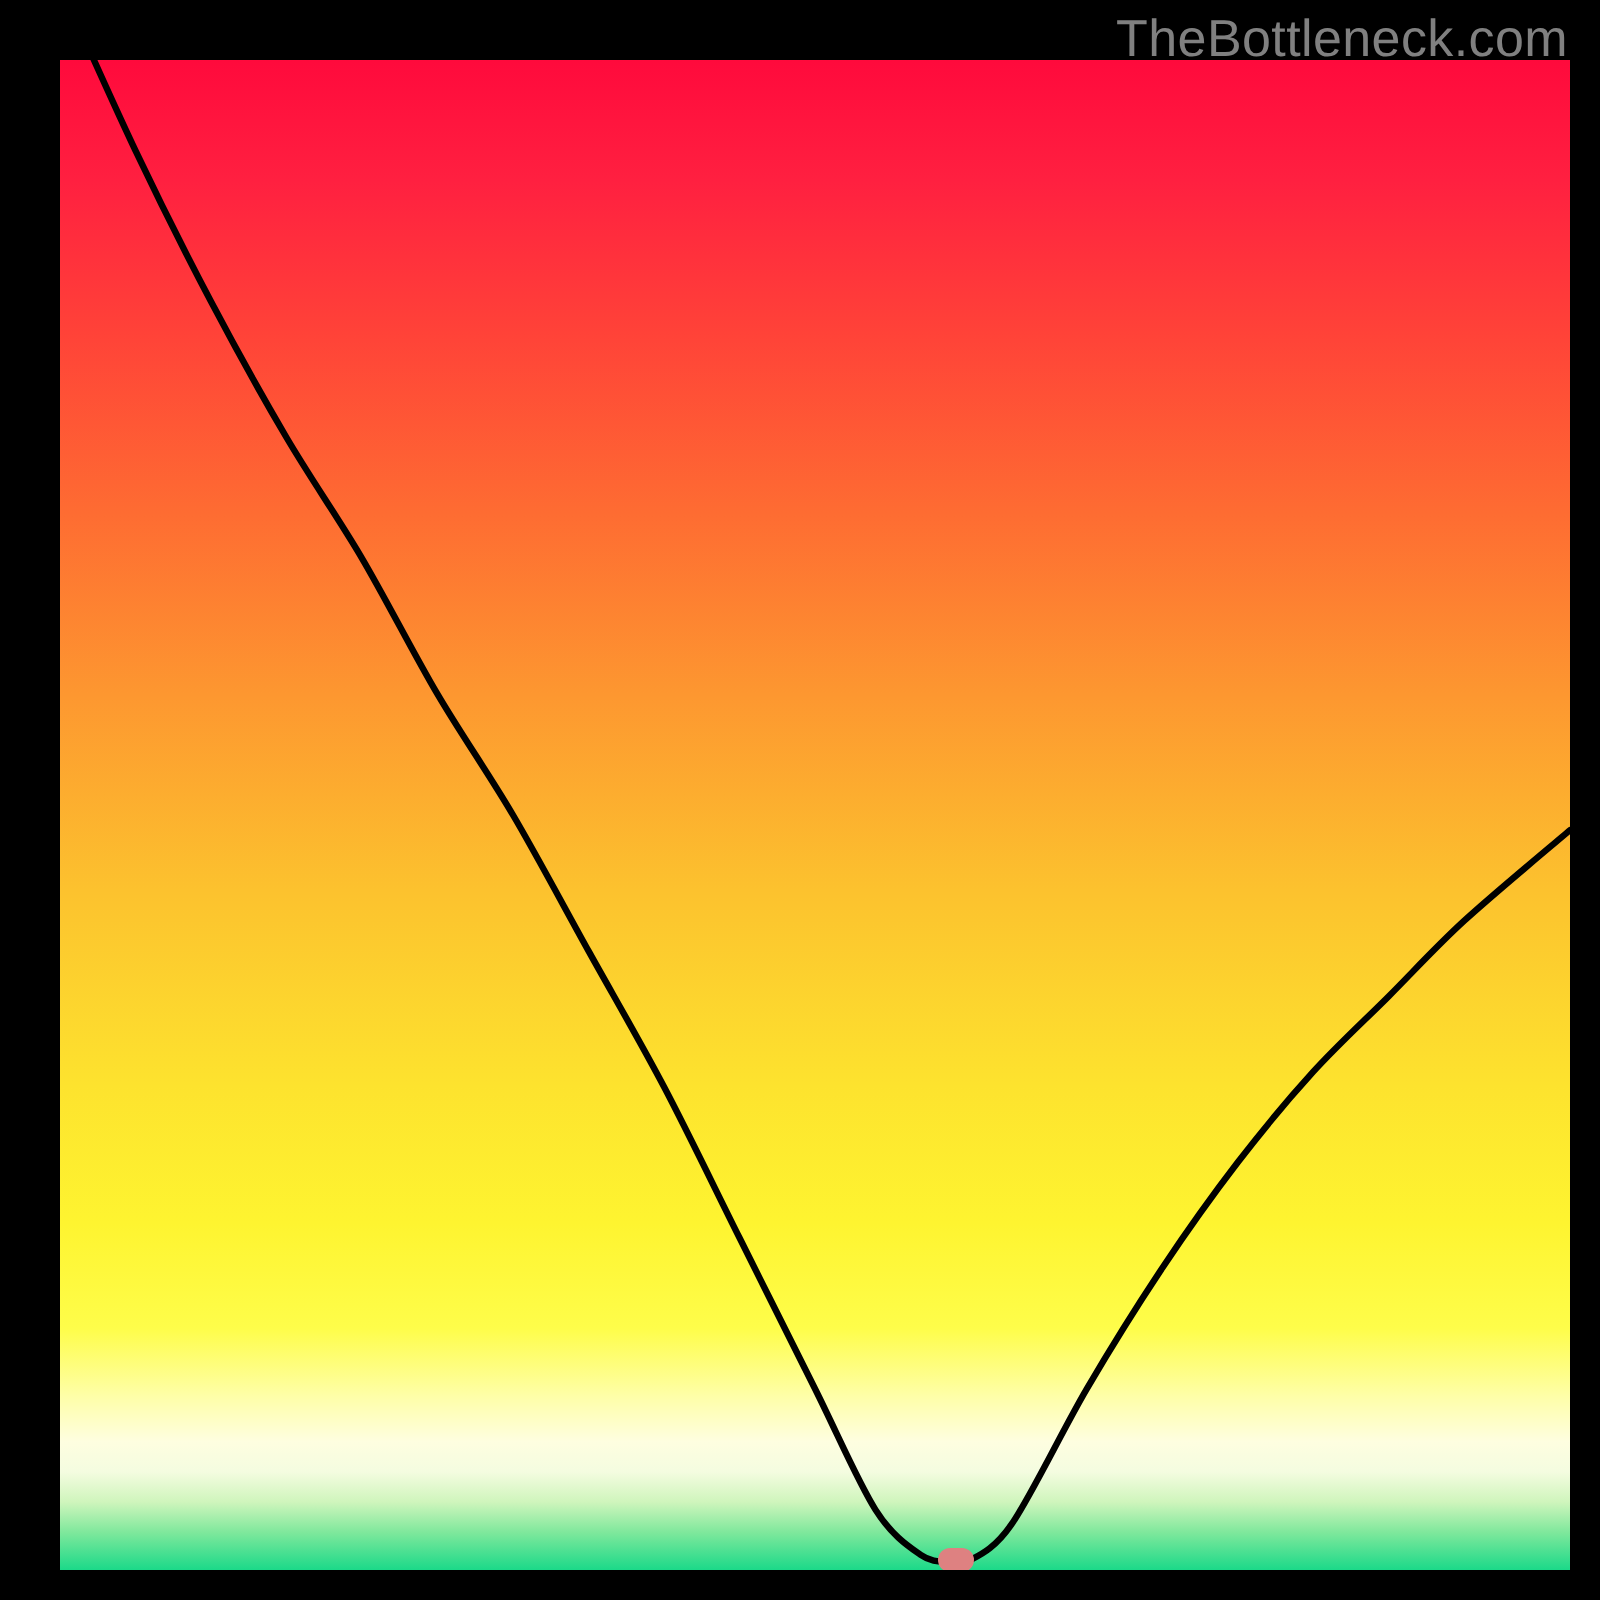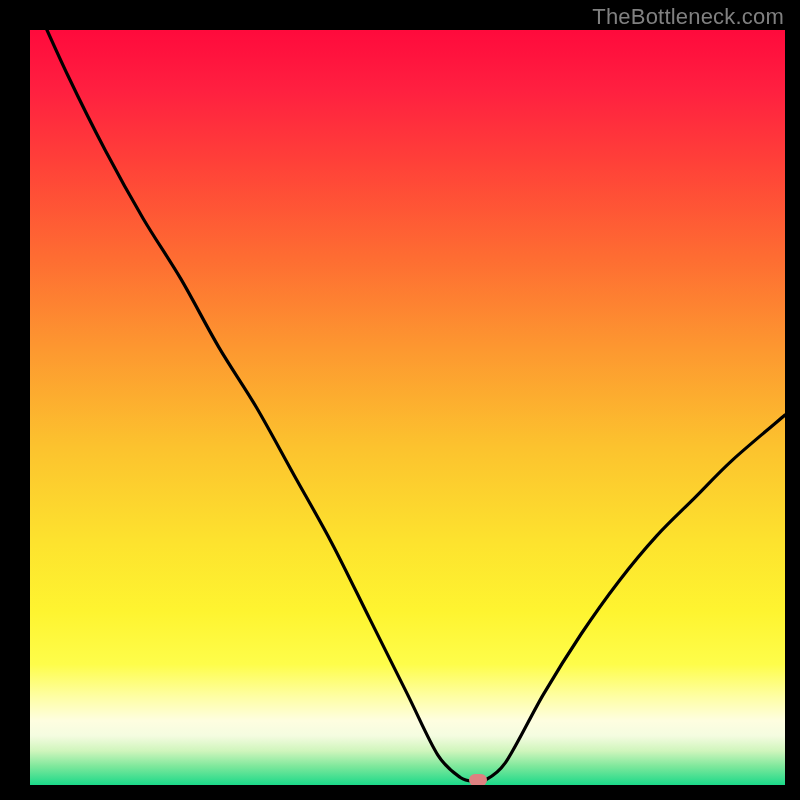--- a/index.html
+++ b/index.html
@@ -30,21 +30,21 @@
     top: 0;
     width: 100%;
     height: 100%;
   }
   .watermark {
     position: absolute;
     top: 4px;
     right: 16px;
     color: #808080;
     font-family: Arial, Helvetica, sans-serif;
-    font-size: 22px;
+    font-size: 26px;
     font-weight: 500;
     letter-spacing: 0.2px;
   }
   .curve {
     position: absolute;
     left: 0;
     top: 0;
     width: 100%;
     height: 100%;
   }

